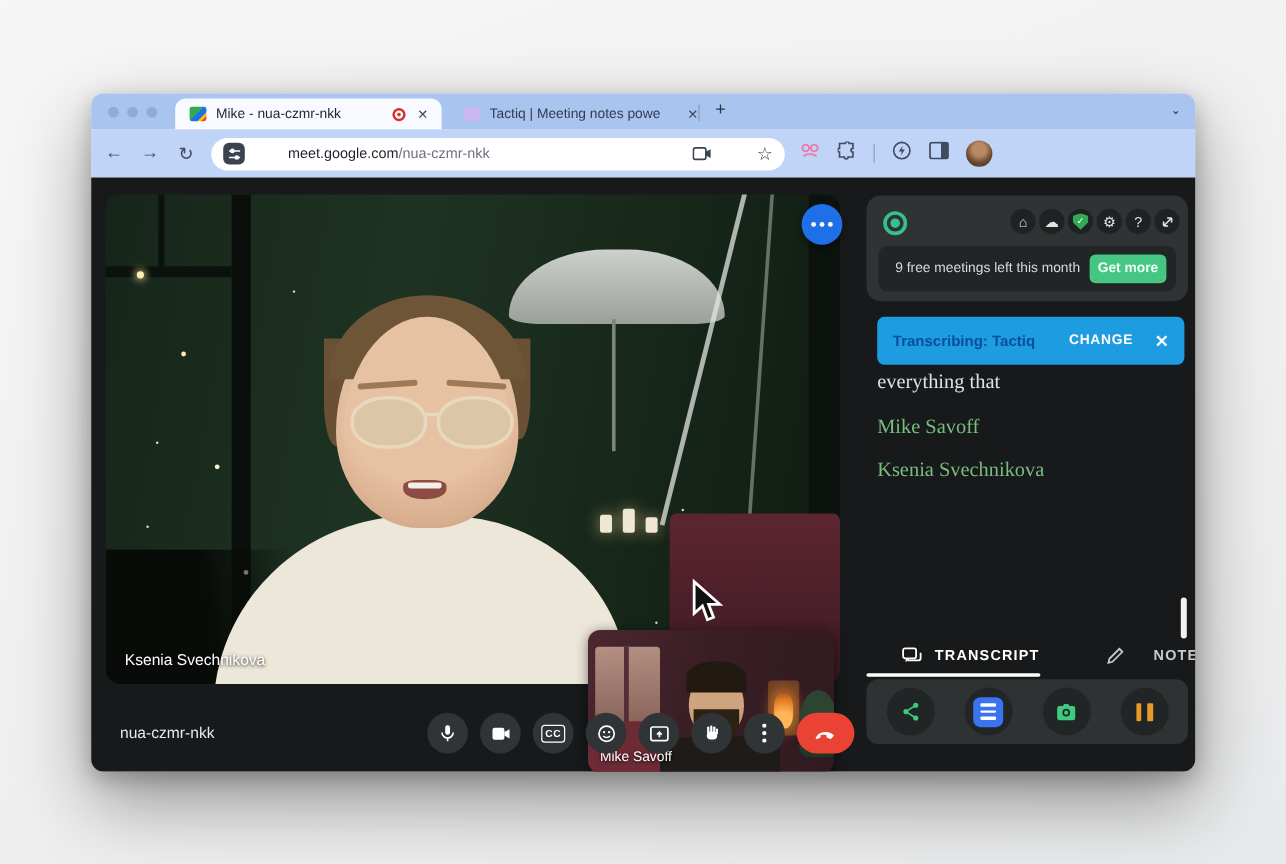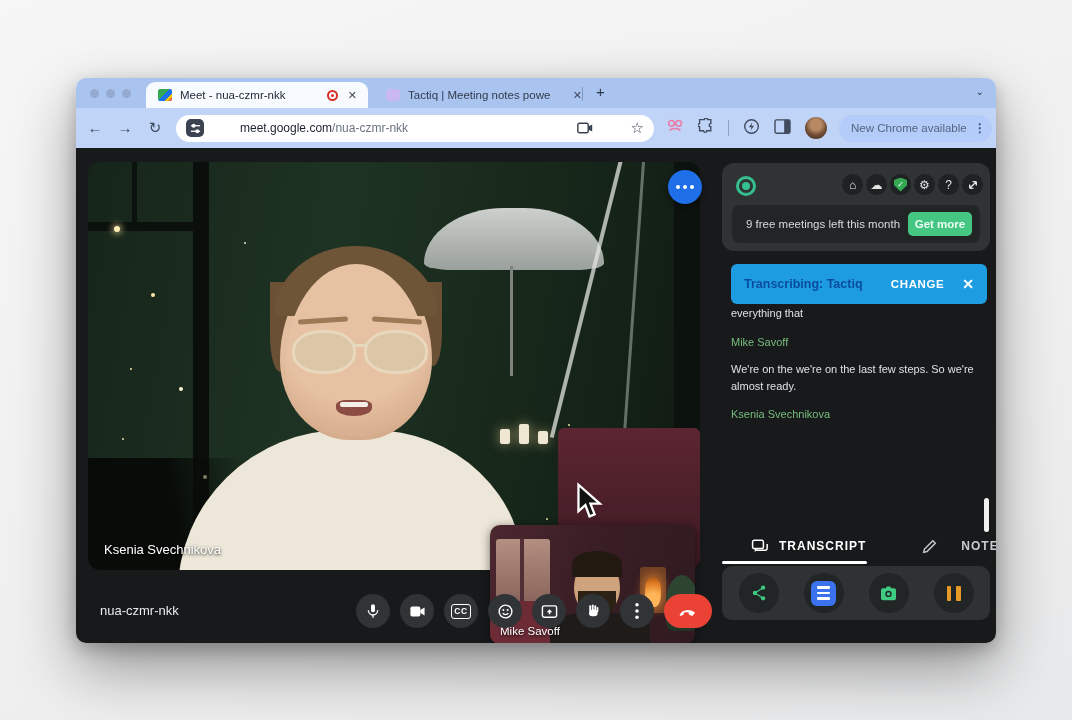--- a/index.html
+++ b/index.html
@@ -144,21 +144,21 @@
     display:flex;align-items:center;padding:0 8px 0 14px;}
   .banner-text{flex:1;color:#d7dada;font-size:11.5px;line-height:1.25;text-align:left;padding-right:6px;}
   .getmore{width:64px;height:24px;background:#45c783;border-radius:5px;color:#eafff2;font-size:11.5px;font-weight:bold;
     display:flex;align-items:center;justify-content:center;flex:none;}
   .bluebar{position:absolute;left:9px;top:101px;width:256px;height:40px;background:#1e9ce2;border-radius:6px;
     display:flex;align-items:center;padding:0 13px;}
   .bluebar .tlabel{flex:1;color:#0a4d9e;font-size:12.5px;font-weight:bold;}
   .bluebar .change{color:#fff;font-size:11.5px;font-weight:bold;letter-spacing:.6px;margin-right:18px;}
   .bluebar .bx{color:#fff;font-size:14px;font-weight:bold;}
   .transcript{position:absolute;left:9px;top:142px;width:252px;height:226px;overflow:hidden;
-    color:#dfe1e3;font-size:11px;line-height:1.5;}
+    color:#dfe1e3;font-size:17px;line-height:1.5;font-family:Liberation Serif, serif;}
   .transcript .speaker{color:#77bd7d;margin:5px 0 11px;}
   .transcript .para{margin:0 0 12px;}
   .sb-scroll{position:absolute;left:262px;top:335px;width:5px;height:34px;background:#f1f1f1;border-radius:3px;}
   .sb-tabs{position:absolute;left:9px;top:369px;width:256px;height:28px;display:flex;align-items:center;}
   .sbtab{display:flex;align-items:center;gap:9px;font-size:12px;letter-spacing:1px;font-weight:bold;}
   .sbtab.on{color:#fff;margin-left:20px;}
   .sbtab.off{color:#c9cbcd;margin-left:56px;gap:24px;}
   .tab-underline{position:absolute;left:0;top:398px;width:145px;height:3px;background:#fff;border-radius:2px;}
   .sb-actions{position:absolute;left:0;top:403px;width:268px;height:54px;background:#2e3233;border-radius:10px;
     display:flex;align-items:center;justify-content:center;gap:25px;}
@@ -175,21 +175,21 @@
 <div class="bwindow">
 
   <div class="tabstrip">
     <div class="lights">
         <i></i>
         <i></i>
         <i></i>
       </div>
     <div class="tab active">
       <span class="favicon fav-meet"></span>
-      <span class="title">Meet - nua-czmr-nkk</span>
+      <span class="title">Mike - nua-czmr-nkk</span>
       <span class="recdot"></span>
       <span class="tabx">✕</span>
     </div>
     <div class="tab inactive">
       <span class="favicon fav-tactiq"></span>
       <span class="title">Tactiq | Meeting notes powe</span>
       <span class="tabx">✕</span>
     </div>
     <div class="tabdivider"></div>
     <div class="newtab">+</div>
@@ -242,24 +242,20 @@
             <path d="M11 5l-4 6h3l-1 4 4-6h-3z" fill="#414b5f"></path>
           </svg>
       </span>
       <span>
         <svg width="17" height="15" viewBox="0 0 20 18">
             <rect x="1" y="1" width="18" height="16" rx="2" fill="none" stroke="#414b5f" stroke-width="1.7"></rect>
             <rect x="12" y="1" width="7" height="16" fill="#414b5f"></rect>
           </svg>
       </span>
       <span class="avatar"></span>
-    </div>
-    <div class="chromeupd">
-      <span>New Chrome available</span>
-      <span class="dots">⋮</span>
     </div>
   </div>
 
   <div class="content">
 
     <div class="video-main">
       <div class="vm-frame-h"></div>
       <div class="vm-frame-v2"></div>
       <div class="vm-frame-left"></div>
       <div class="lightsdots"></div>
@@ -394,21 +390,20 @@
 
       <div class="bluebar">
         <span class="tlabel">Transcribing: Tactiq</span>
         <span class="change">CHANGE</span>
         <span class="bx">✕</span>
       </div>
 
       <div class="transcript">
           <div class="para">everything that</div>
           <div class="speaker">Mike Savoff</div>
-          <div class="para">We're on the we're on the last few steps. So we're almost ready.</div>
           <div class="speaker">Ksenia Svechnikova</div>
         </div>
       <div class="sb-scroll"></div>
 
       <div class="sb-tabs">
         <div class="sbtab on">
           <svg width="19" height="15" viewBox="0 0 22 18">
               <rect x="1.5" y="1.5" width="13" height="10" rx="2" fill="none" stroke="#fff" stroke-width="1.8"></rect>
               <path d="M6 13.5h11a2 2 0 0 0 2-2V6" fill="none" stroke="#fff" stroke-width="1.8"></path>
               <path d="M4 11.5v4l3.5-3" fill="#fff"></path>

